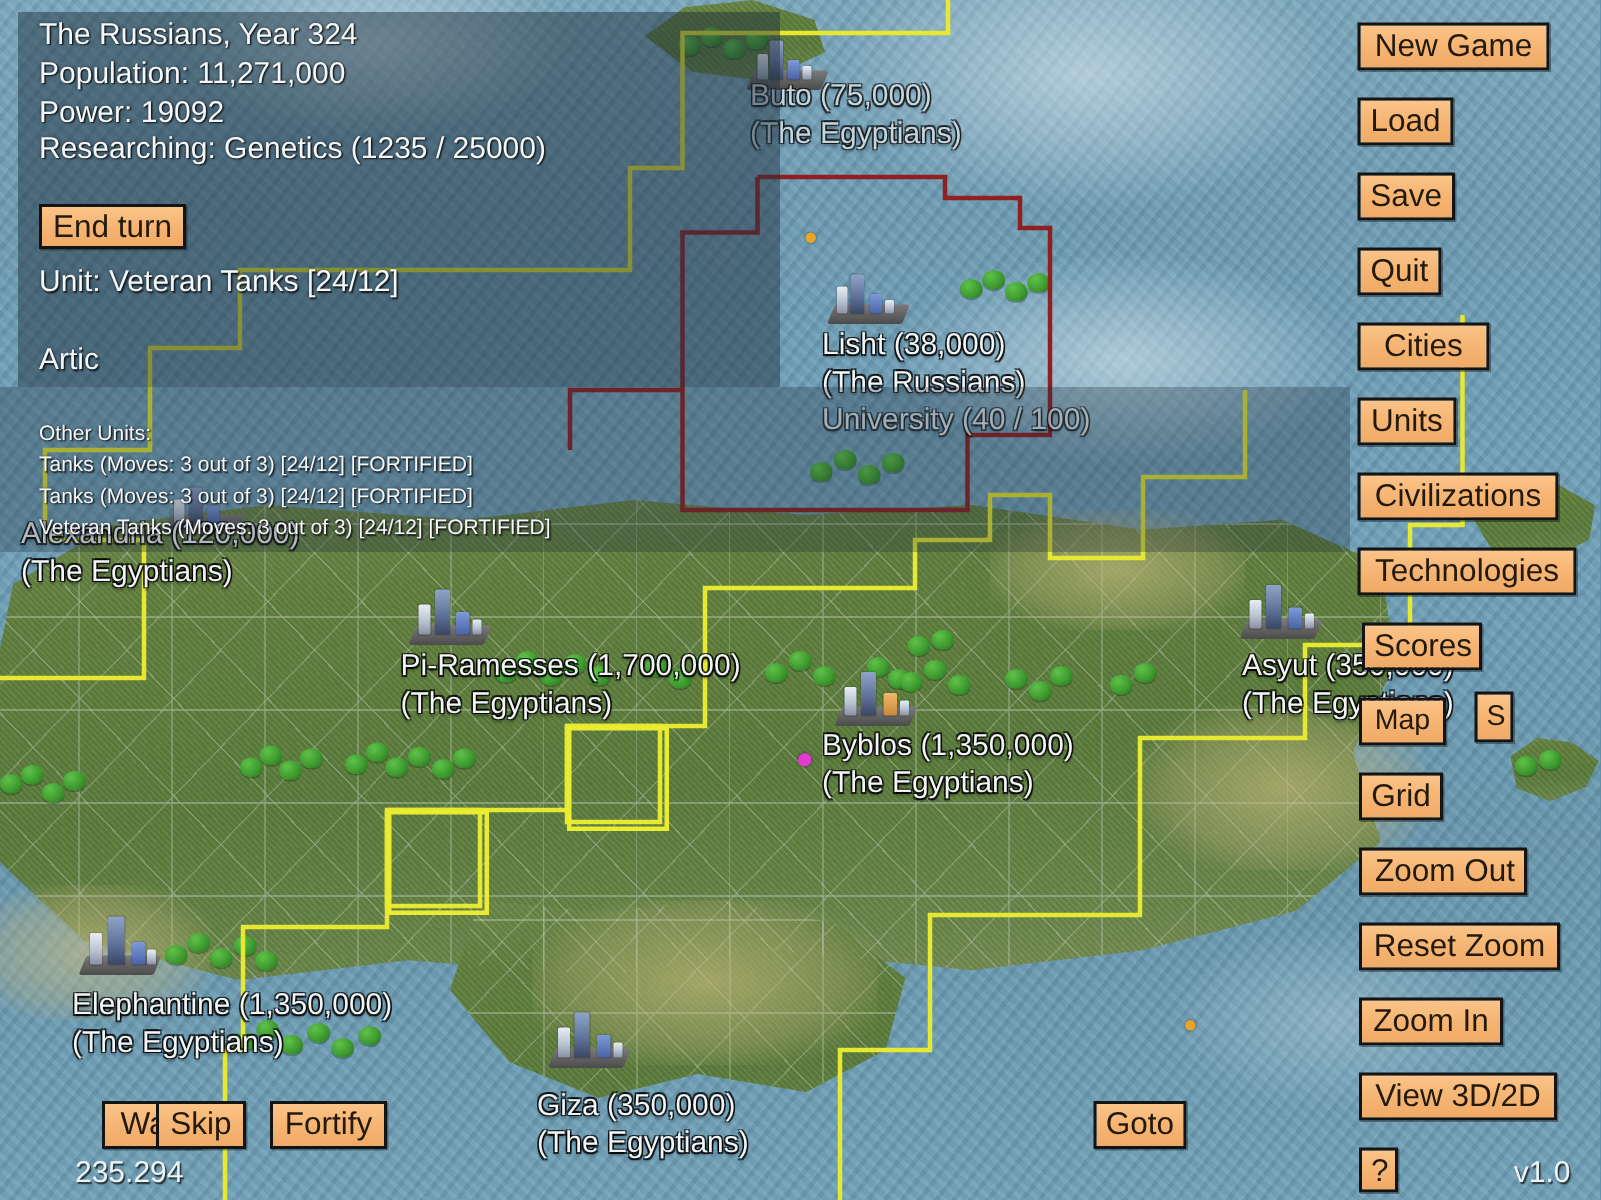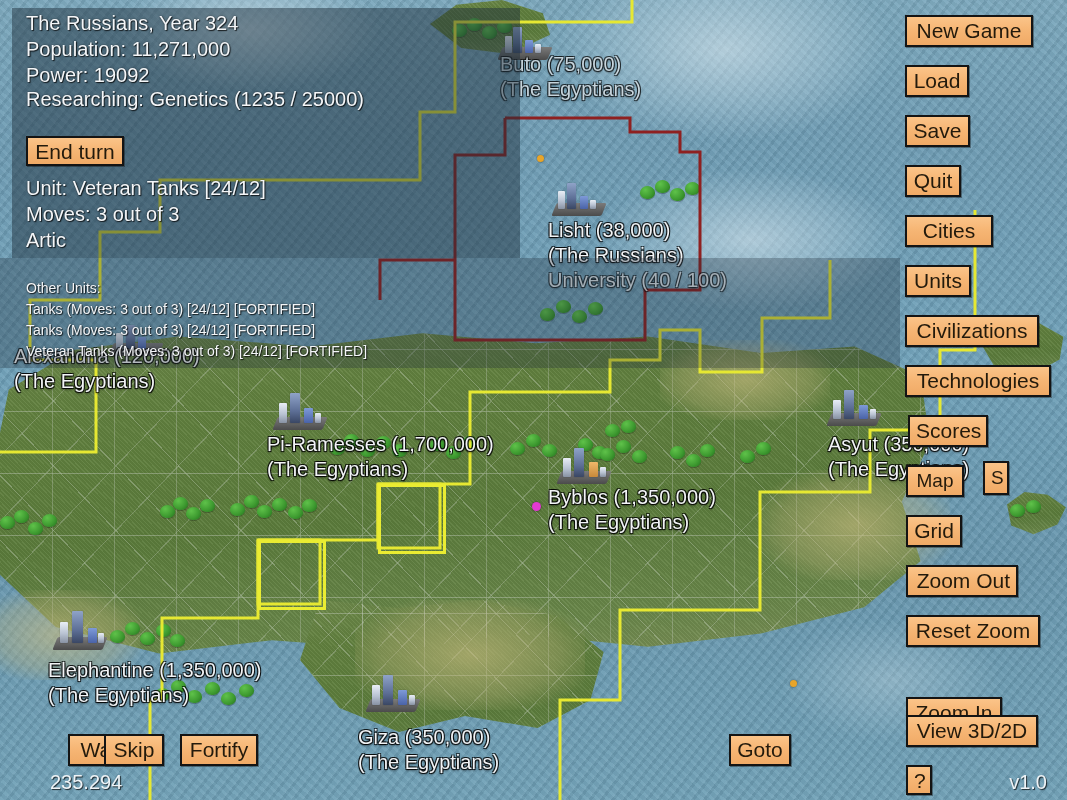--- a/index.html
+++ b/index.html
@@ -481,21 +481,20 @@
   <div class="info-panel" style="left:0px;top:258px;width:900px;height:110px;background:rgba(32,48,60,0.30);"></div>
 
   <div class="info-text big" style="left:26px;top:10px;">The Russians, Year 324</div>
   <div class="info-text big" style="left:26px;top:36px;">Population: 11,271,000</div>
   <div class="info-text big" style="left:26px;top:62px;">Power: 19092</div>
   <div class="info-text big" style="left:26px;top:86px;">Researching: Genetics (1235 / 25000)</div>
 
   <button class="btn" style="left:26px;top:136px;width:98px;height:30px;">End turn</button>
 
   <div class="info-text big" style="left:26px;top:175px;">Unit: Veteran  Tanks [24/12]</div>
-  <div class="info-text big" style="left:26px;top:201px;">Moves: 3 out of 3</div>
   <div class="info-text big" style="left:26px;top:227px;">Artic</div>
 
   <div class="info-text small" style="left:26px;top:278px;">Other Units:</div>
   <div class="info-text small" style="left:26px;top:299px;">Tanks (Moves: 3 out of 3) [24/12] [FORTIFIED]</div>
   <div class="info-text small" style="left:26px;top:320px;">Tanks (Moves: 3 out of 3) [24/12] [FORTIFIED]</div>
   <div class="info-text small" style="left:26px;top:341px;">Veteran Tanks (Moves: 3 out of 3) [24/12] [FORTIFIED]</div>
 
   <button class="btn" style="left:20px; top:734px;width:66px;height:32px;margin-left:48px;">Wait</button>
   <button class="btn" style="left:104px;top:734px;width:60px;height:32px;">Skip</button>
   <button class="btn" style="left:180px;top:734px;width:78px;height:32px;">Fortify</button>
@@ -508,20 +507,20 @@
   <button class="btn" style="left:905px;top:215px;width:88px;height:32px;">Cities</button>
   <button class="btn" style="left:905px;top:265px;width:66px;height:32px;">Units</button>
   <button class="btn" style="left:905px;top:315px;width:134px;height:32px;">Civilizations</button>
   <button class="btn" style="left:905px;top:365px;width:146px;height:32px;">Technologies</button>
   <button class="btn" style="left:908px;top:415px;width:80px;height:32px;">Scores</button>
   <button class="btn small-btn" style="left:906px;top:465px;width:58px;height:32px;">Map</button>
   <button class="btn small-btn" style="left:983px;top:461px;width:26px;height:34px;">S</button>
   <button class="btn" style="left:906px;top:515px;width:56px;height:32px;">Grid</button>
   <button class="btn" style="left:906px;top:565px;width:112px;height:32px;text-align:right;">Zoom Out</button>
   <button class="btn" style="left:906px;top:615px;width:134px;height:32px;">Reset Zoom</button>
-  <button class="btn" style="left:906px;top:665px;width:96px;height:32px;margin-top:32px;">Zoom In</button>
+  <button class="btn" style="left:906px;top:665px;width:96px;height:32px;">Zoom In</button>
   <button class="btn" style="left:906px;top:715px;width:132px;height:32px;">View 3D/2D</button>
   <button class="btn" style="left:906px;top:765px;width:26px;height:30px;">?</button>
 
   <div class="coord-readout">235.294</div>
   <div class="version-label">v1.0</div>
 
 </div>
 
 </body></html>

